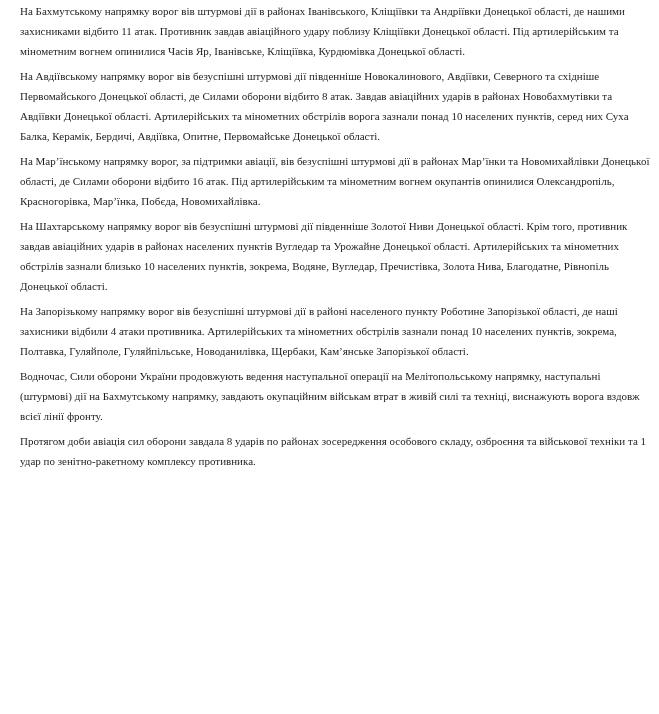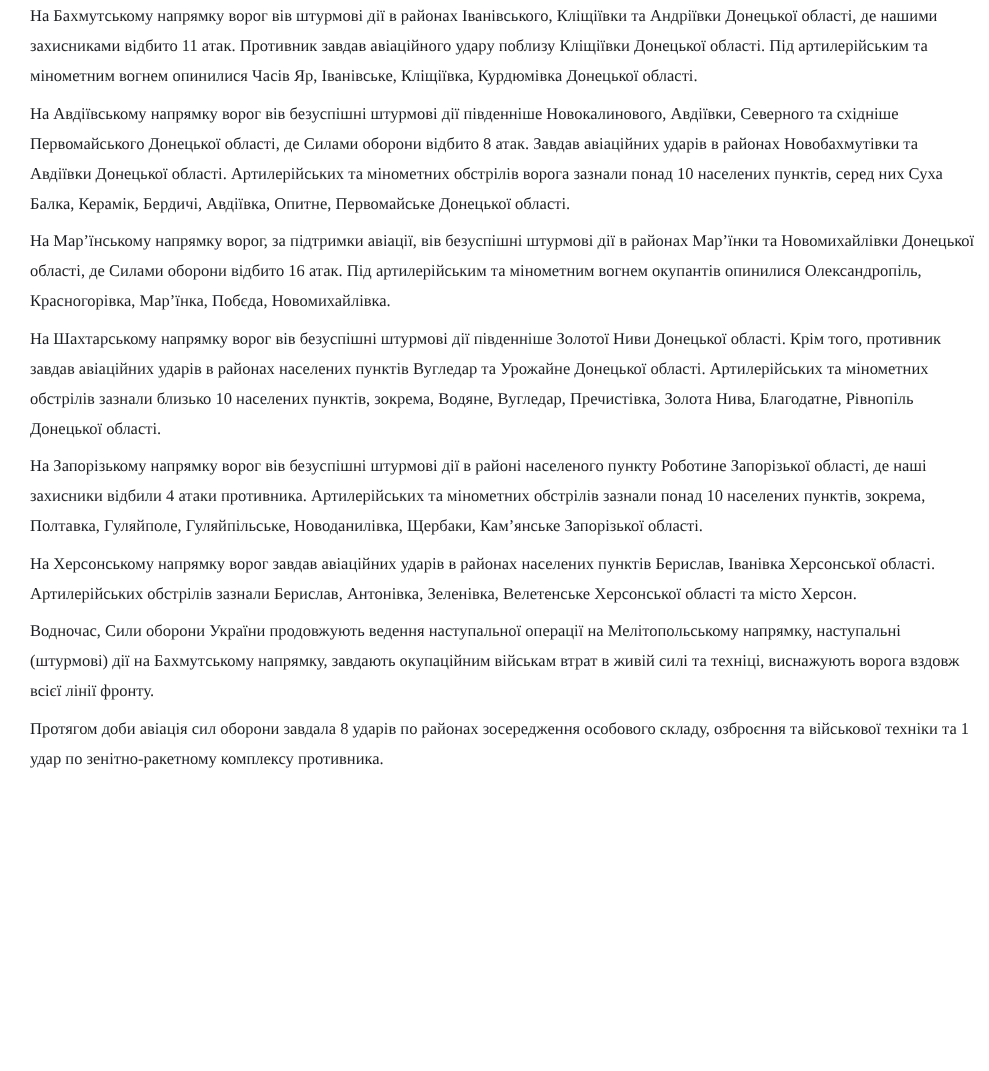--- a/index.html
+++ b/index.html
@@ -29,16 +29,15 @@
 </style>
 </head>
 <body>
 
 <div class="report">
   <p>На Бахмутському напрямку ворог вів штурмові дії в районах  Іванівського, Кліщіївки та Андріївки Донецької області, де нашими захисниками відбито 11 атак. Противник завдав авіаційного удару поблизу Кліщіївки Донецької області. Під артилерійським та мінометним вогнем опинилися Часів Яр, Іванівське, Кліщіївка, Курдюмівка Донецької області.</p>
   <p>На Авдіївському напрямку ворог вів безуспішні штурмові дії південніше Новокалинового, Авдіївки, Северного та східніше Первомайського Донецької області, де Силами оборони відбито 8 атак. Завдав авіаційних ударів в районах Новобахмутівки та Авдіївки Донецької області. Артилерійських та мінометних обстрілів ворога зазнали понад 10 населених пунктів, серед них Суха Балка, Керамік, Бердичі, Авдіївка, Опитне, Первомайське Донецької області.</p>
   <p>На Мар’їнському напрямку ворог, за підтримки авіації, вів безуспішні штурмові дії в районах Мар’їнки та Новомихайлівки Донецької області, де Силами оборони відбито 16 атак. Під артилерійським та мінометним вогнем окупантів опинилися Олександропіль, Красногорівка, Мар’їнка, Побєда, Новомихайлівка.</p>
   <p>На Шахтарському напрямку ворог вів безуспішні штурмові дії південніше Золотої Ниви Донецької області. Крім того, противник завдав авіаційних ударів в районах населених пунктів Вугледар та Урожайне Донецької області. Артилерійських та мінометних обстрілів зазнали близько 10 населених пунктів, зокрема, Водяне, Вугледар, Пречистівка, Золота Нива, Благодатне, Рівнопіль Донецької області.</p>
   <p>На Запорізькому напрямку ворог вів безуспішні штурмові дії в районі населеного пункту Роботине Запорізької області, де наші захисники відбили 4 атаки противника. Артилерійських та мінометних обстрілів зазнали понад 10 населених пунктів, зокрема, Полтавка, Гуляйполе, Гуляйпільське, Новоданилівка, Щербаки, Кам’янське Запорізької області.</p>
-  <p>На Херсонському напрямку ворог завдав авіаційних ударів в районах населених пунктів Берислав, Іванівка Херсонської області. Артилерійських обстрілів зазнали Берислав, Антонівка, Зеленівка, Велетенське Херсонської області та місто Херсон.</p>
   <p>Водночас, Сили оборони України продовжують ведення наступальної операції на Мелітопольському напрямку, наступальні (штурмові) дії на Бахмутському напрямку, завдають окупаційним військам втрат в живій силі та техніці, виснажують ворога вздовж всієї лінії фронту.</p>
   <p>Протягом доби авіація сил оборони завдала 8 ударів по районах зосередження особового складу, озброєння та військової техніки та 1 удар по зенітно-ракетному комплексу противника.</p>
 </div>
 
 </body></html>

